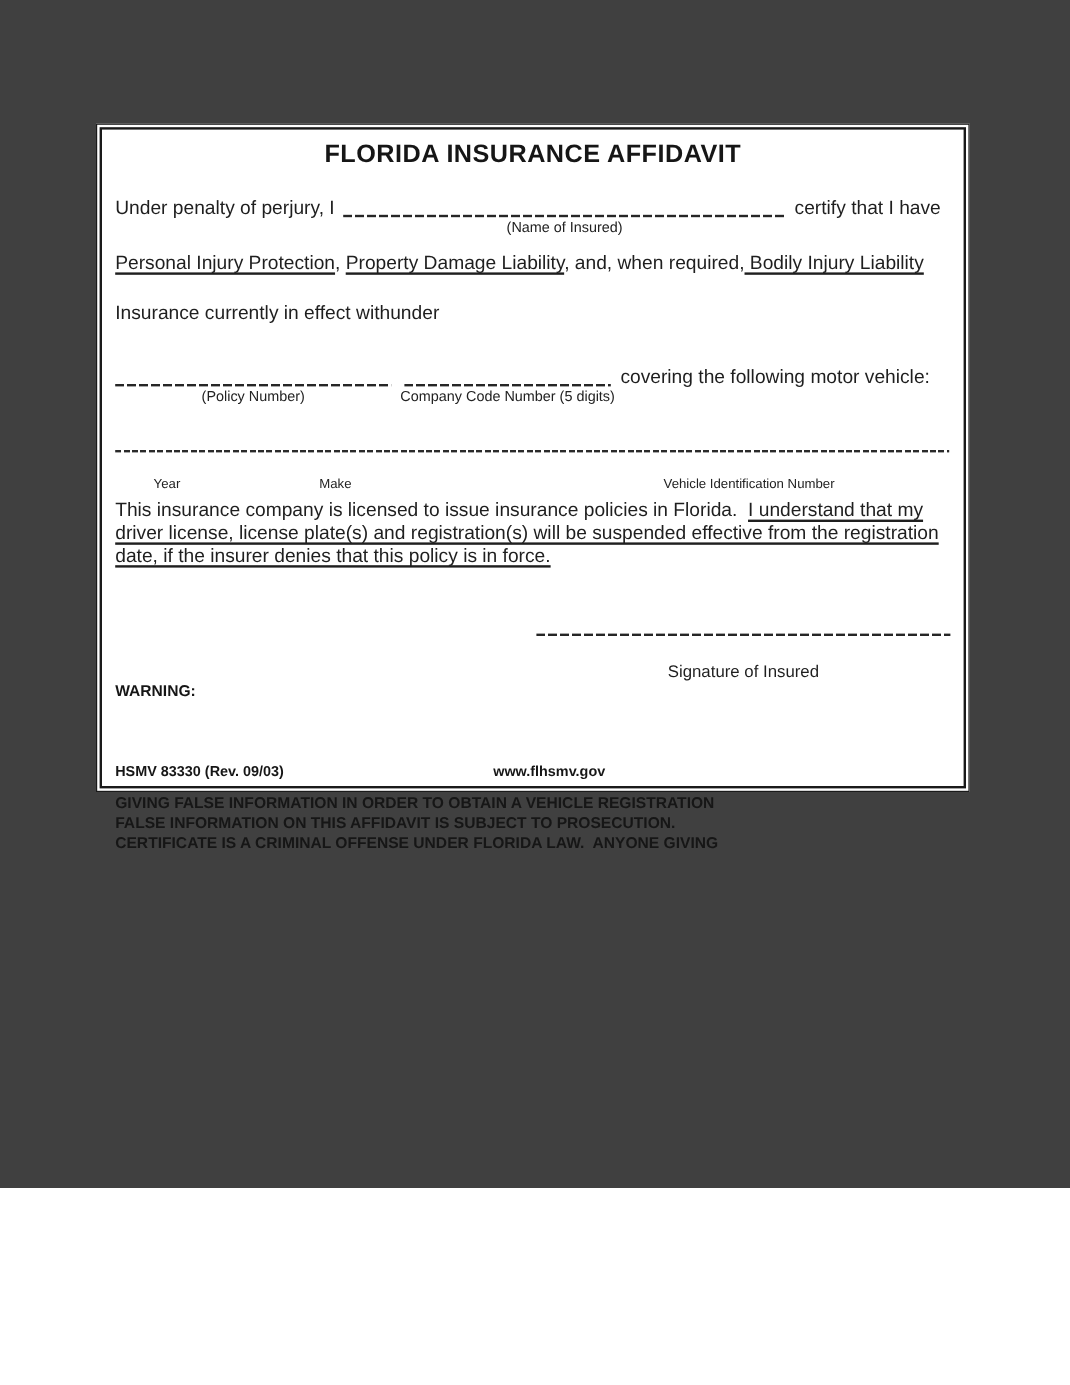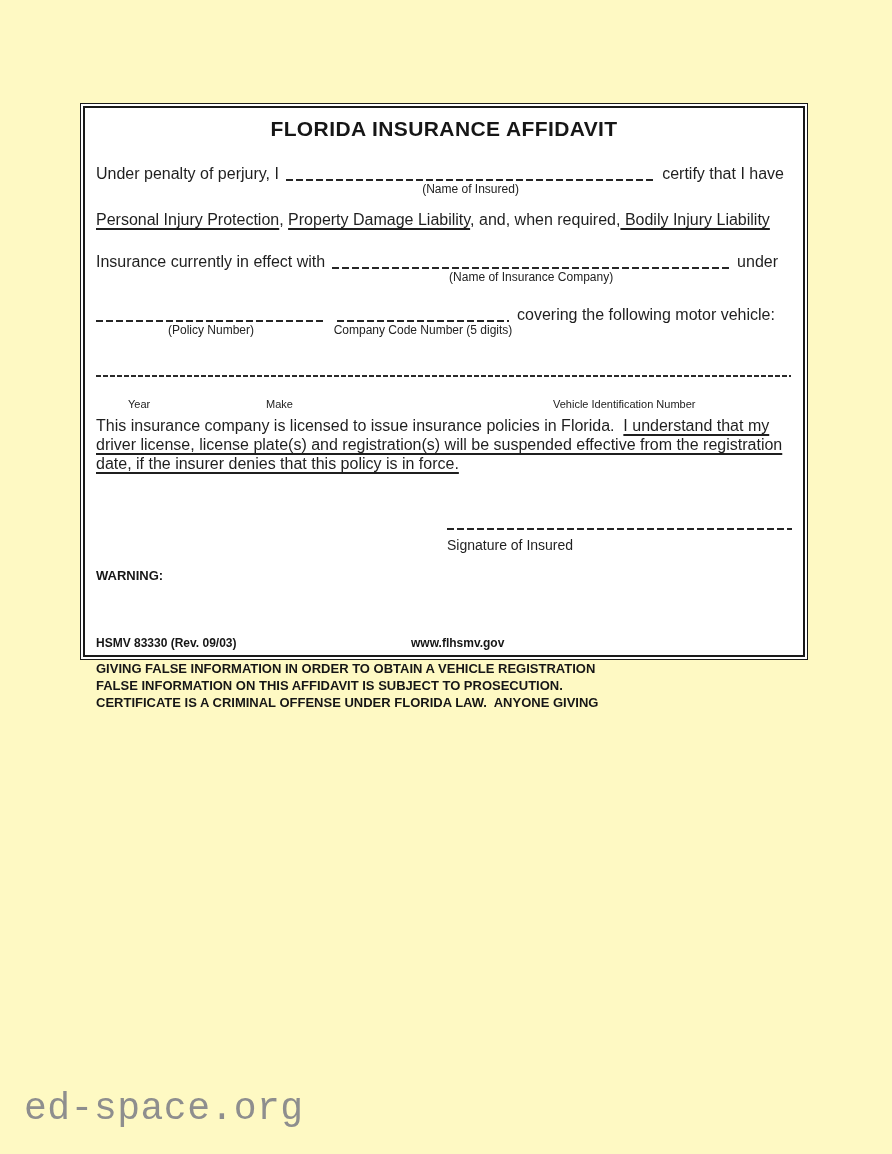--- a/index.html
+++ b/index.html
@@ -1,18 +1,18 @@
 <!DOCTYPE html>
 <html><head>
 <meta charset="utf-8">
 <style>
   * { margin:0; padding:0; box-sizing:border-box; }
   html,body { background:#ffffff; }
   .page {
-    position:relative; width:892px; height:1154px; background:#fef9c3;
+    position:relative; width:892px; height:990px; background:#404040;
     font-family:"Liberation Sans", sans-serif; color:#1f1f1f; overflow:hidden;
   }
   
   .form-outer {
     position:absolute; left:80px; top:103px; width:728px; height:557px;
     border:1px solid #1a1a1a; background:#ffffff;
   }
   .form-inner { position:absolute; inset:2px; border:2px solid #1a1a1a; pointer-events:none; }
 
   .title {
@@ -47,21 +47,21 @@
   .vl-year { left:32px; } .vl-make { left:154px;padding-left:16px; } .vl-vin { left:457px; }
 
   .para { top:312px; font-size:16px; line-height:19px; }
   .para > div { white-space:pre; }
 
   .sigblock { position:absolute; left:366px; top:424px; width:345px; }
   .sigline {
     height:2px;
     background-image:repeating-linear-gradient(90deg,#262626 0,#262626 7px,transparent 7px,transparent 10px);
   }
-  .sigcaption { text-align:left; font-size:14px; margin-top:7px; color:#1f1f1f; }
+  .sigcaption { text-align:center; font-size:14px; margin-top:21px; color:#1f1f1f; }
 
   .warning { top:463px; display:flex; font-size:13px; font-weight:bold; line-height:17px; color:#161616;flex-direction:column; }
   .warning .wlabel { flex:0 0 93px; }
   .warning .wlines > div { white-space:pre; }
 
   .footer { top:532px; font-size:12px; font-weight:bold; color:#161616; }
   .footer .formnum { position:absolute; left:0; top:0; white-space:nowrap; }
   .footer .site { position:absolute; left:315px; top:0; white-space:nowrap; }
 
   .watermark {
@@ -86,24 +86,20 @@
         <span class="blankline"></span>
         <span class="caption">(Name of Insured)</span>
       </span>
       <span class="t">certify that I have</span>
     </div>
 
     <div class="row seg-line" style="top:107px;"><span class="u">Personal Injury Protection</span><span>, </span><span class="u">Property Damage Liability</span><span>, and, when required,</span><span class="u"> Bodily Injury Liability</span></div>
 
     <div class="row flexline" style="top:149px; right:29px;">
       <span class="t">Insurance currently in effect with</span>
-      <span class="blankwrap grow">
-        <span class="blankline"></span>
-        <span class="caption">(Name of Insurance Company)</span>
-      </span>
       <span class="t">under</span>
     </div>
 
     <div class="row flexline" style="top:202px;">
       <span class="blankwrap fixed" style="width:230px;">
         <span class="blankline"></span>
         <span class="caption">(Policy Number)</span>
       </span>
       <span class="blankwrap fixed" style="width:172px; margin-left:11px;">
         <span class="blankline"></span>

